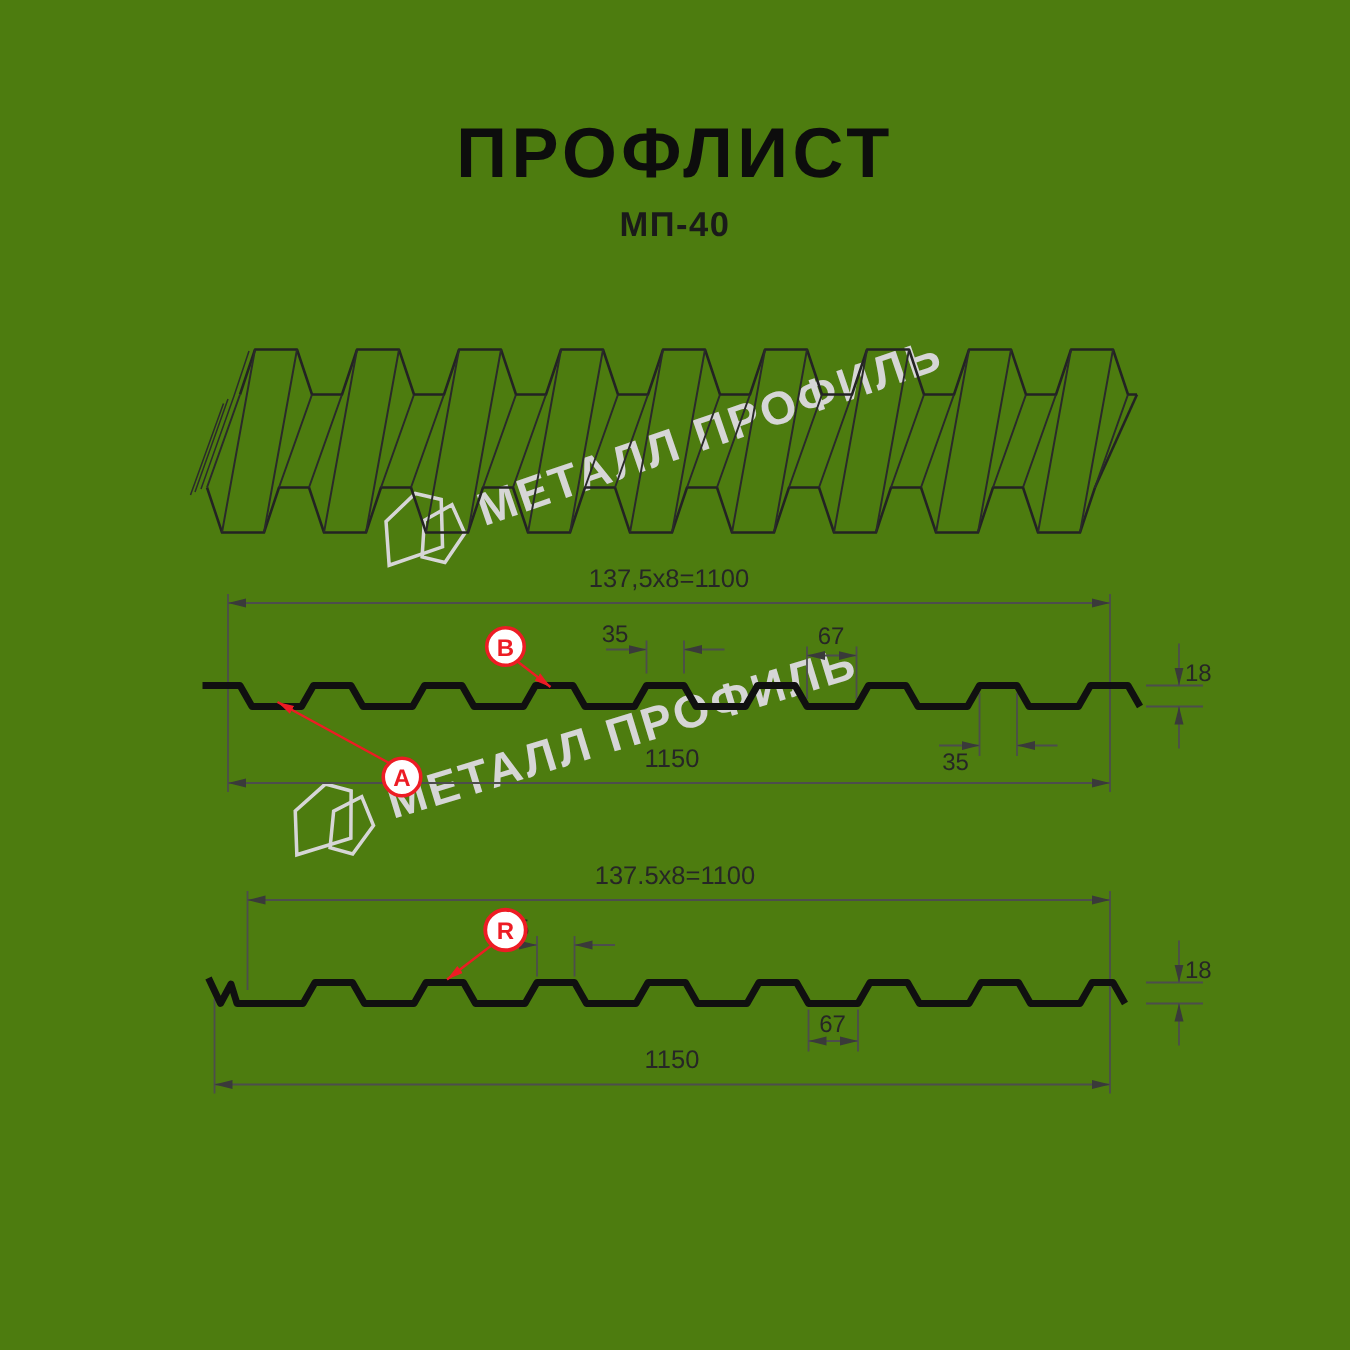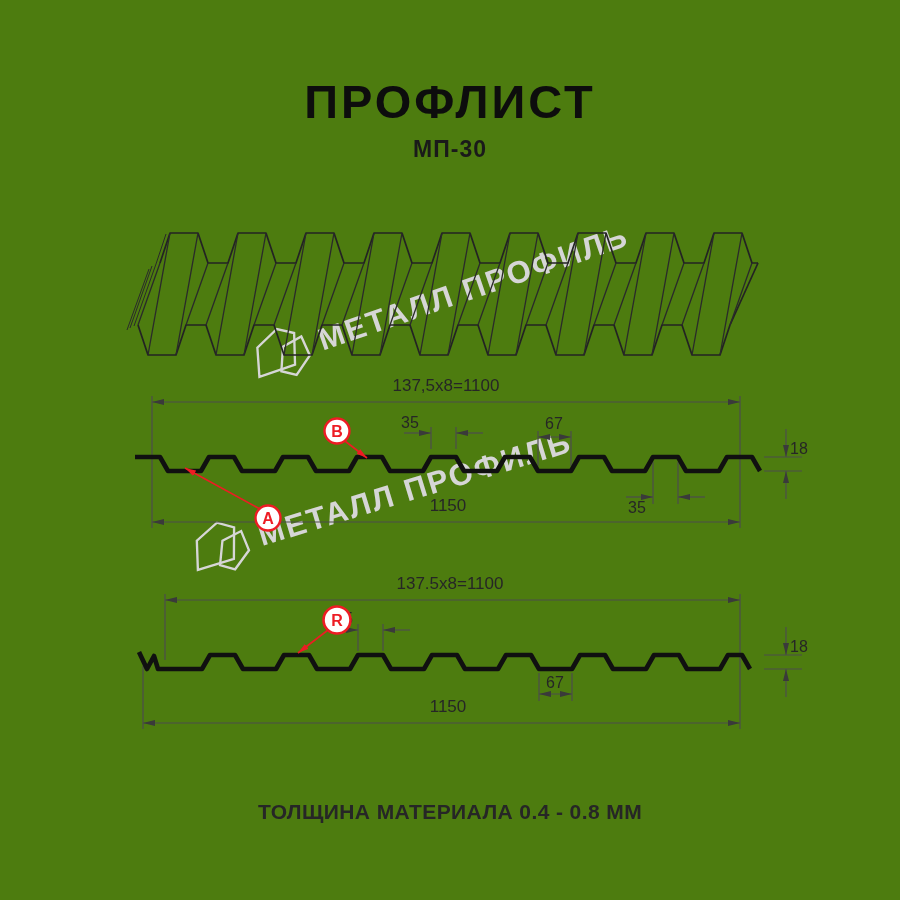--- a/index.html
+++ b/index.html
@@ -28,21 +28,21 @@
   .dimbig{font-family:"Liberation Sans", sans-serif;font-size:17px;fill:#262626;}
   .red{stroke:#ed1c24;}
   .redtxt{font-family:"Liberation Sans", sans-serif;font-size:16px;fill:#ed1c24;font-weight:600;}
 </style>
 </head>
 <body>
 
 <div id="page">
 
   <div class="title">ПРОФЛИСТ</div>
-  <div class="subtitle">МП-30</div>
+  <div class="subtitle">МП-40</div>
 
   <div class="wm wm1">
     <svg width="64" height="56" viewBox="0 0 68 58">
       <path d="M6,46 L14,16 L40,4 L56,14 L46,46 Z" fill="none" stroke="#d6d6d6" stroke-width="2.5"></path>
       <path d="M30,48 L40,24 L62,20 L64,42 L44,57 Z" fill="none" stroke="#d6d6d6" stroke-width="2.5"></path>
     </svg>
     <span class="wmtext">МЕТАЛЛ ПРОФИЛЬ</span>
   </div>
 
   <div class="wm wm2">
@@ -150,14 +150,13 @@
       <path class="prof" d="M139,652 L147,669 L154,656 L158,669 H202 L210,655 H235 L243,669 H276 L284,655 H309 L317,669 H350 L358,655 H383 L391,669 H424 L432,655 H457 L465,669 H498 L506,655 H531 L539,669 H572 L580,655 H605 L613,669 H646 L654,655 H679 L687,669 H720 L728,655 H742 L750,669"></path>
 
       <g>
         <line class="red" stroke-width="1.6" x1="328" y1="630" x2="298" y2="653" marker-end="url(#aR)"></line>
         <circle cx="337" cy="620" r="13.5" fill="#ffffff" stroke="#ed1c24" stroke-width="2.6"></circle>
         <text class="redtxt" x="337" y="626" text-anchor="middle">R</text>
       </g>
     </g>
   </svg>
 
-  <div class="footer">ТОЛЩИНА МАТЕРИАЛА 0.4 - 0.8 ММ</div>
 </div>
 
 </body></html>

